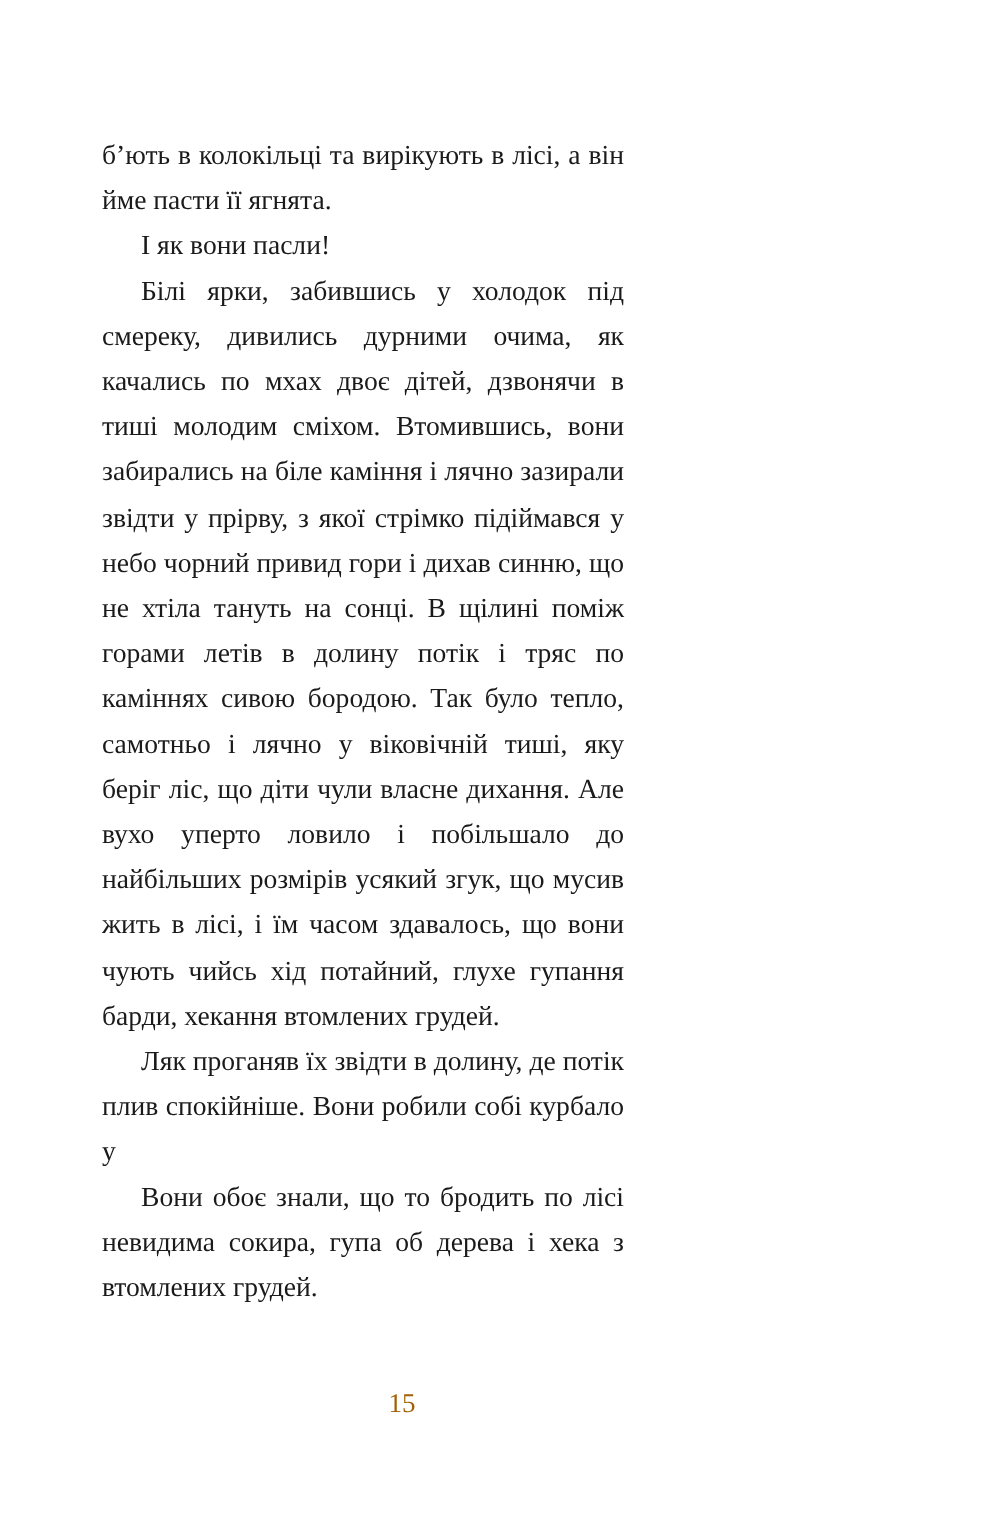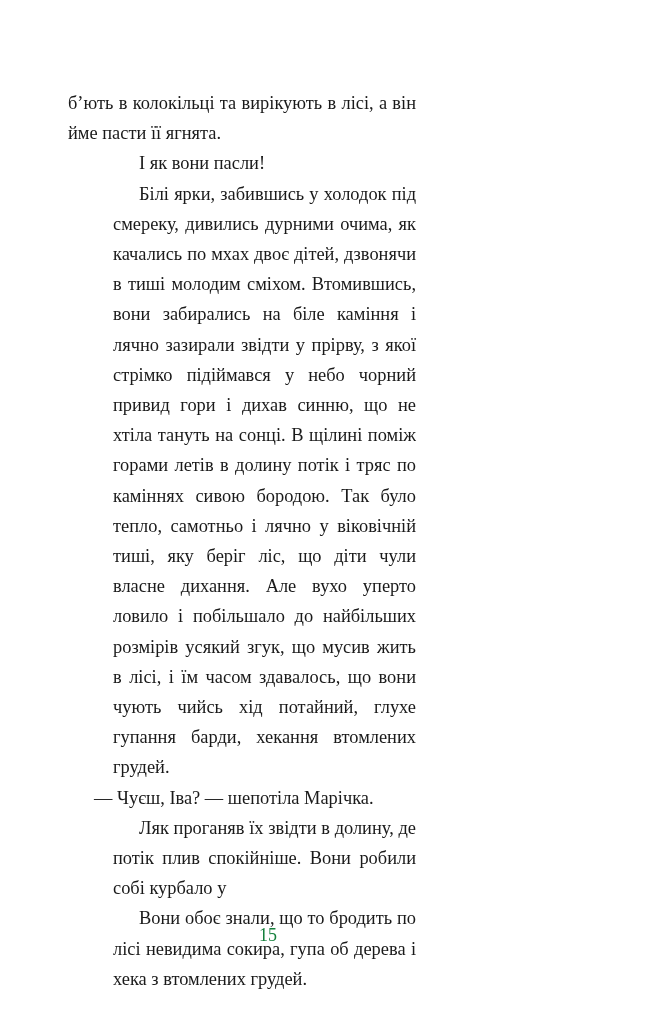--- a/index.html
+++ b/index.html
@@ -28,42 +28,40 @@
     text-align: justify;
     text-justify: inter-word;
     hyphens: manual;
   }
   .body-text p {
     margin: 0;
     text-indent: 0;
   }
   .body-text p.indent {
     text-indent: 26px;
-    margin-left: 45px;
   }
   .body-text p.dialogue {
     text-indent: 26px;
   }
   .folio {
     position: absolute;
     left: 0;
     right: 0;
     top: 925px;
     text-align: center;
     font-size: 18px;
     font-family: "Liberation Serif", serif;
-    color: #15803d;
+    color: #a16207;
   }
 </style>
 </head>
 <body>
 
 <div class="page">
   <div class="body-text">
     <p class="continued">б’ють в колокільці та вирікують в лісі, а він йме пасти її ягнята.</p>
     <p class="indent">І як вони пасли!</p>
     <p class="indent">Білі ярки, забившись у холодок під смереку, дивились дурними очима, як качались по мхах двоє дітей, дзвонячи в тиші молодим сміхом. Втомившись, вони забирались на біле каміння і лячно зазирали звідти у прірву, з якої стрімко підіймався у небо чорний привид гори і дихав синню, що не хтіла тануть на сонці. В щілині поміж горами летів в долину потік і тряс по каміннях сивою бородою. Так було тепло, самотньо і лячно у віковічній тиші, яку беріг ліс, що діти чули власне дихання. Але вухо уперто ловило і побільшало до найбільших розмірів усякий згук, що мусив жить в лісі, і їм часом здавалось, що вони чують чийсь хід потайний, глухе гупання барди, хекання втомлених грудей.</p>
-    <p class="dialogue">— Чуєш, Іва? — шепотіла Марічка.</p>
     <p class="indent">Ляк проганяв їх звідти в долину, де потік плив спокійніше. Вони робили собі курбало у</p>
     <p class="indent">Вони обоє знали, що то бродить по лісі невидима сокира, гупа об дерева і хека з втомлених грудей.</p>
   </div>
   <div class="folio">15</div>
 </div>
 
 </body></html>

